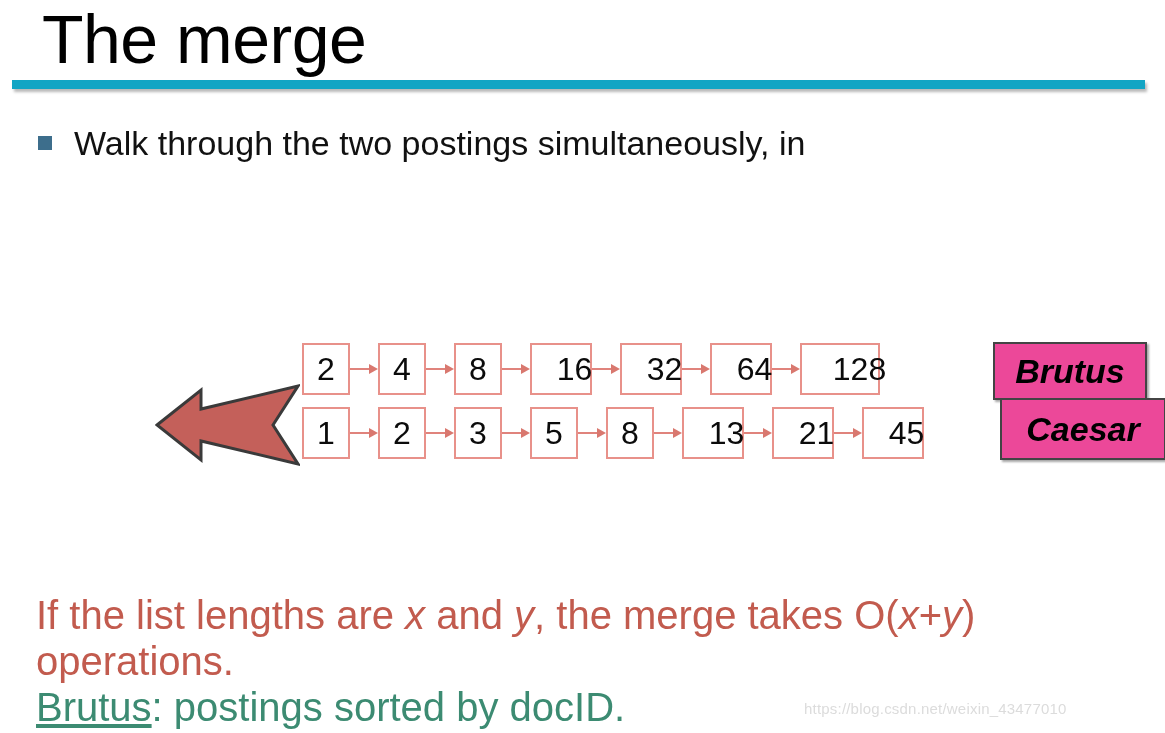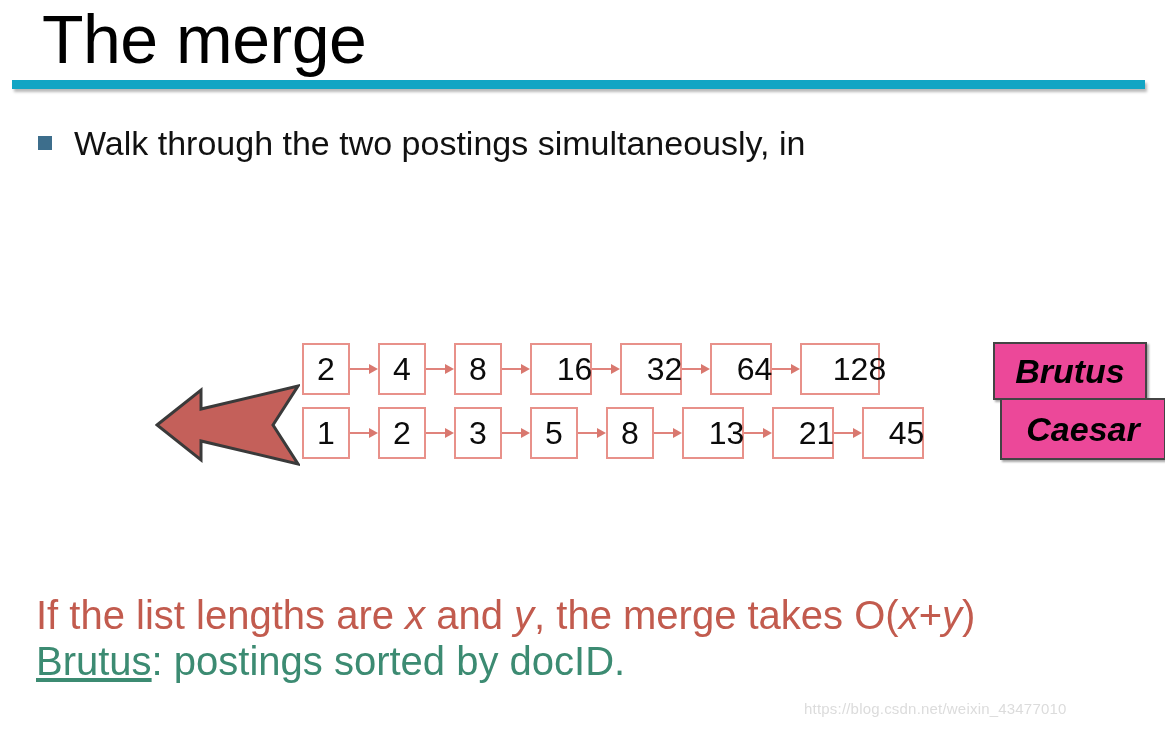--- a/index.html
+++ b/index.html
@@ -282,16 +282,17 @@
       </div>
     <div class="cell w3">45</div>
   </div>
 </div>
 
 <div class="term-box term-brutus">Brutus</div>
 <div class="term-box term-caesar">Caesar</div>
 
 <div class="note">
   <div><span>If the list lengths are </span><span class="var">x</span><span> and </span><span class="var">y</span><span>, the merge takes O(</span><span class="var">x</span><span>+</span><span class="var">y</span><span>)</span></div>
+  <div>operations.</div>
   <div class="note-line-green"><span class="u">Brutus</span><span>: postings sorted by docID.</span></div>
 </div>
 
 <div class="watermark">https://blog.csdn.net/weixin_43477010</div>
 
 </body></html>

